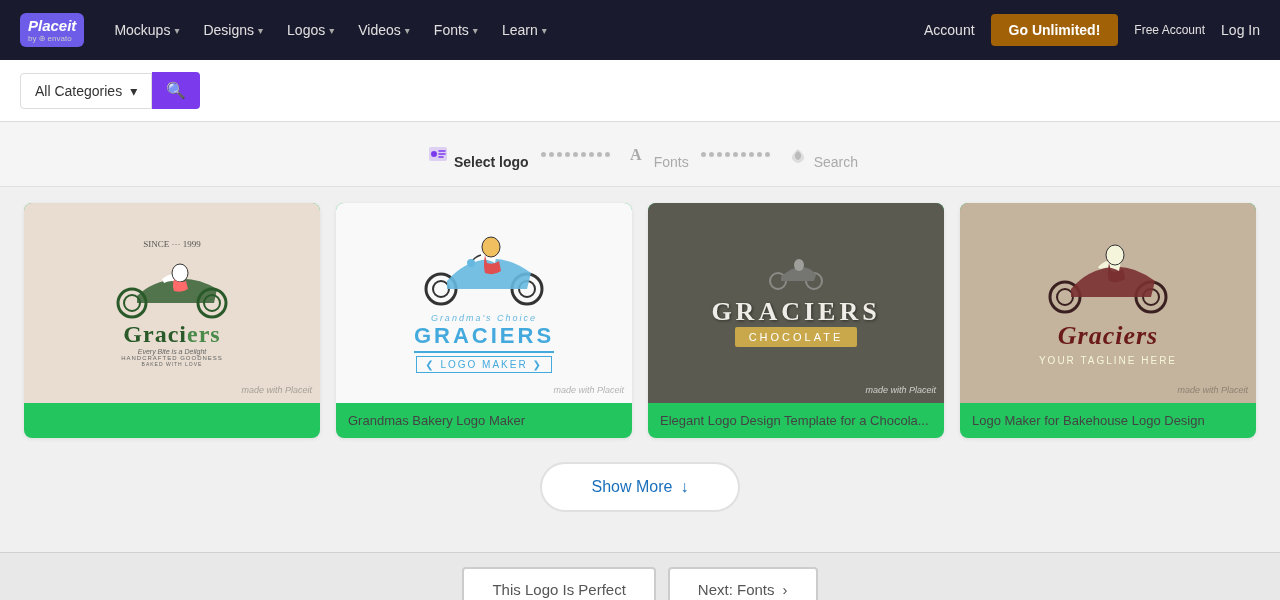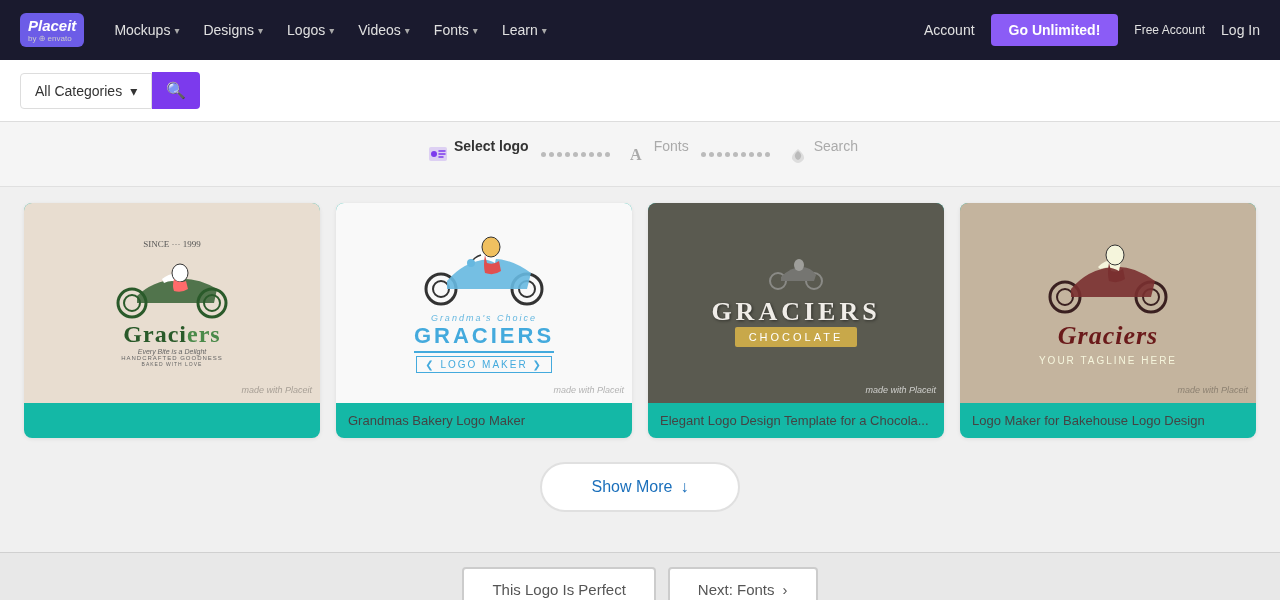--- a/index.html
+++ b/index.html
@@ -58,21 +58,21 @@
       display: flex;
       align-items: center;
       gap: 16px;
     }
     .pricing-link {
       color: #e0e0e0;
       font-size: 14px;
       cursor: pointer;
     }
     .go-unlimited-btn {
-      background: #8b5cf6;
+      background: #a16207;
       color: white;
       border: none;
       border-radius: 4px;
       padding: 8px 18px;
       font-size: 14px;
       font-weight: 600;
       cursor: pointer;
     }
     .free-account-link {
       color: #e0e0e0;
@@ -137,21 +137,21 @@
       background: #f5f5f5;
       display: flex;
       align-items: center;
       justify-content: center;
       padding: 16px 0;
       gap: 0;
       border-bottom: 1px solid #e0e0e0;
     }
     .step-item {
       display: flex;
-      align-items: flex-start;
+      align-items: flex-end;
     }
     .step-icon {
       width: 32px;
       height: 32px;
       display: flex;
       align-items: center;
       justify-content: center;
       font-size: 18px;
       color: #7c3aed;
     }
@@ -182,21 +182,21 @@
     }
 
     
     .cards-grid {
       display: grid;
       grid-template-columns: repeat(4, 1fr);
       gap: 16px;
       margin-bottom: 24px;
     }
     .card {
-      background: #14b8a6;
+      background: #22c55e;
       border-radius: 8px;
       overflow: hidden;
       cursor: pointer;
       box-shadow: 0 1px 4px rgba(0,0,0,0.08);
     }
     .card-img {
       width: 100%;
       height: 200px;
       display: flex;
       align-items: center;

